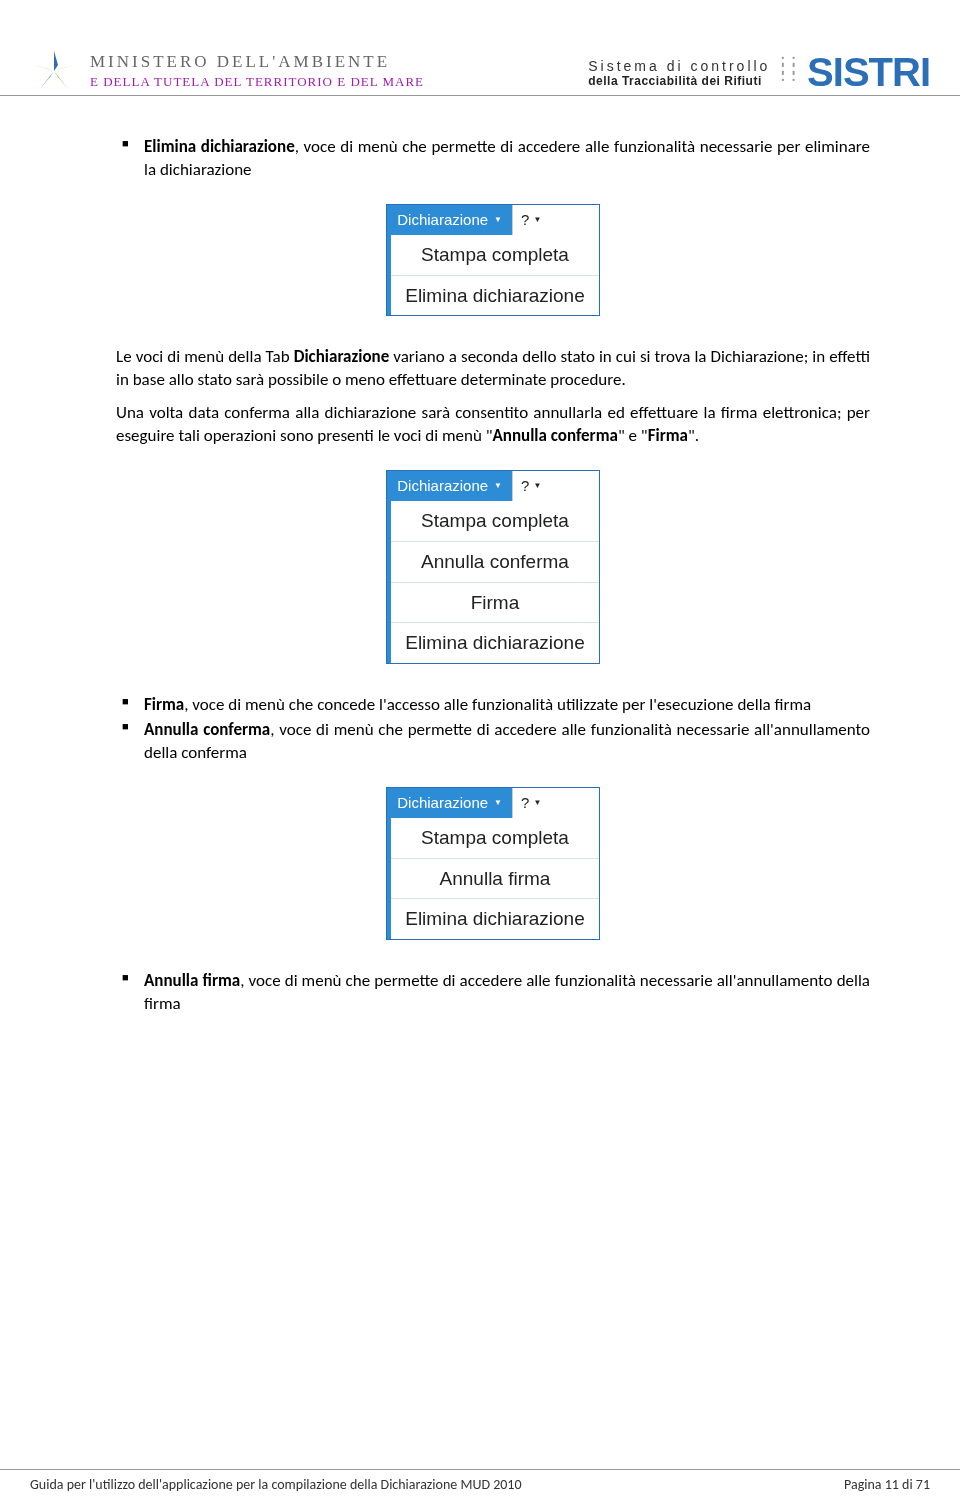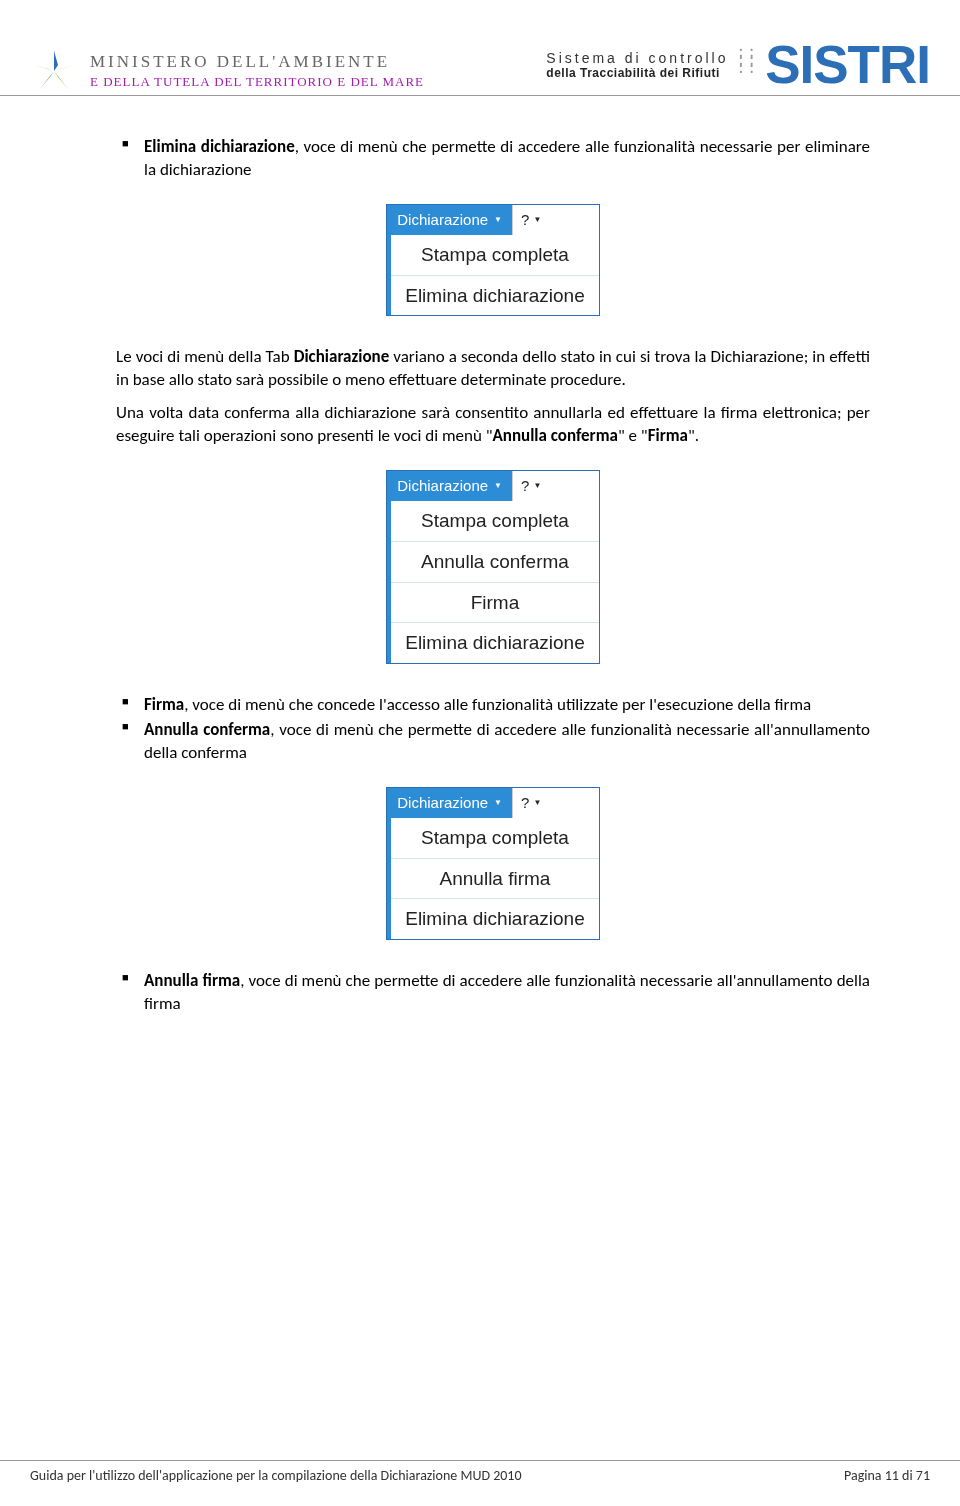--- a/index.html
+++ b/index.html
@@ -64,21 +64,21 @@
       color: #333;
     }
     .sistri-sub2 {
       font-size: 12px;
       letter-spacing: 0.5px;
       font-weight: bold;
       color: #222;
     }
     .sistri-logo {
       font-family: Arial, sans-serif;
-      font-size: 53px;
+      font-size: 40px;
       font-weight: 900;
       color: #2d6fb6;
       letter-spacing: -1px;
       position: relative;
     }
     .sistri-dots {
       display: inline-block;
       position: relative;
       top: -6px;
       font-size: 18px;
@@ -159,21 +159,21 @@
       white-space: nowrap;
     }
     .menu-item:first-child {
       border-top: none;
     }
     .para {
       margin: 10px 0;
     }
     .footer {
       position: absolute;
-      bottom: 12px;
+      bottom: 3px;
       left: 0;
       right: 0;
       border-top: 1px solid #999;
       padding: 6px 30px 10px 30px;
       display: flex;
       justify-content: space-between;
       font-size: 14px;
       color: #333;
     }
     b { font-weight: bold; }

